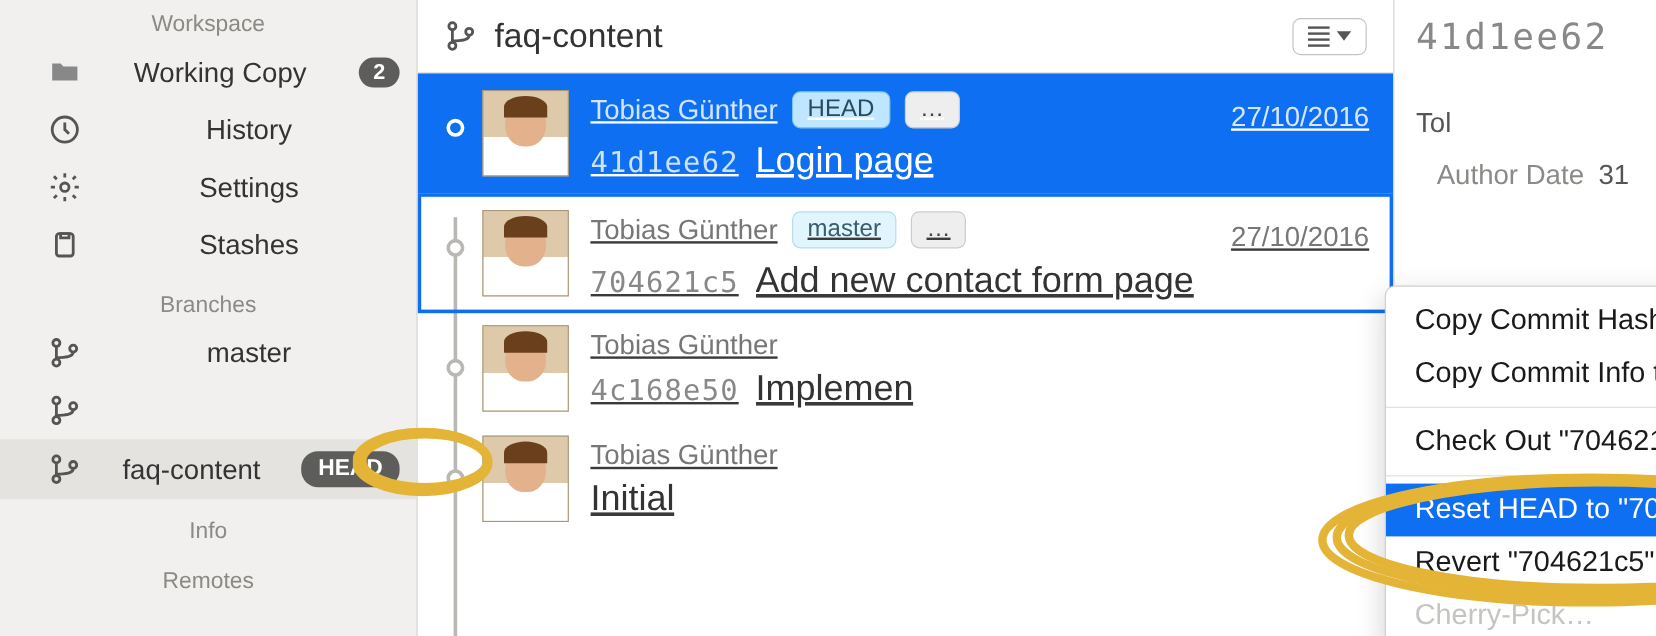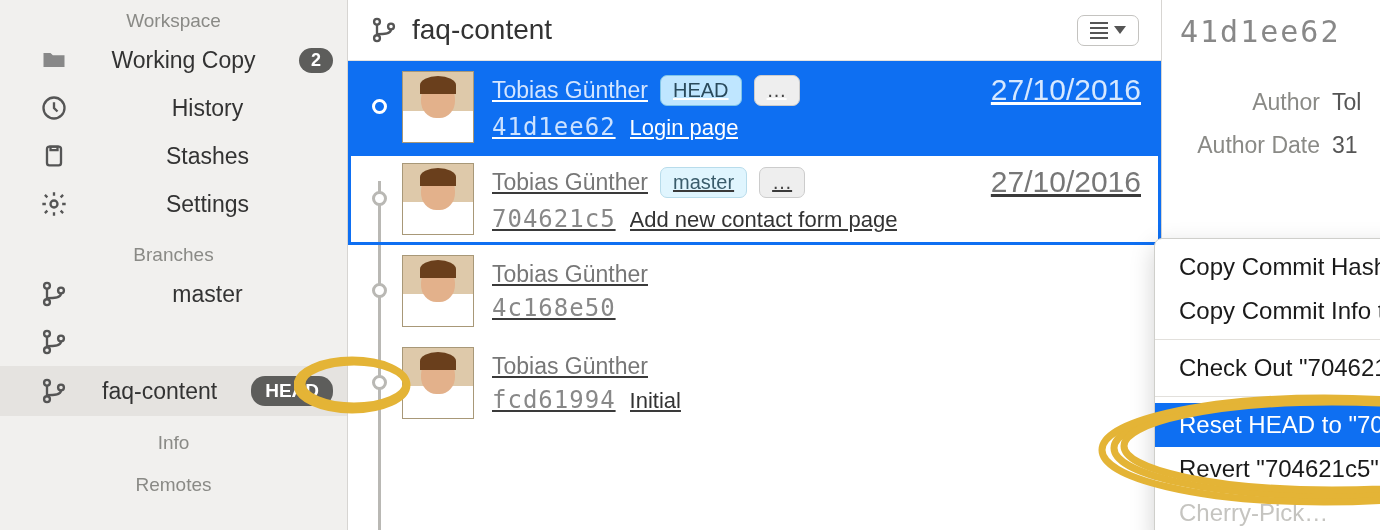--- a/index.html
+++ b/index.html
@@ -36,26 +36,26 @@
 .avatar-inner::before{content:"";position:absolute;top:8px;left:50%;transform:translateX(-50%);width:34px;height:38px;background:#e3b18b;border-radius:50% 50% 45% 45%;}
 .avatar-inner::after{content:"";position:absolute;top:4px;left:50%;transform:translateX(-50%);width:36px;height:18px;border-radius:50% 50% 0 0;background:#6a3f1c;}
 .commit-info{ flex:1; min-width:0; display:flex; flex-direction:column; gap:6px;text-decoration:underline; }
 .commit-top{ display:flex; align-items:center; gap:12px; }
 .author{ color:#777; font-size:23px; }
 .selected .author{ color:#d3e5ff; }
 .badge{ border-radius:7px; padding:3px 12px; font-size:20px; font-weight:500; border:1px solid; display:inline-flex; align-items:center; }
 .badge-head{ background:#bfe6ff; border-color:#7fc5e8; color:#2a4a5b;}
 .badge-more{ background:#eee; border-color:#ccc; color:#444;}
 .badge-master{ background:#e0f5fe; border-color:#b8dceb; color:#3a5c6b;}
-.date{ color:#777; margin-left:auto; white-space:nowrap; font-size:30px;}
+.date{ color:#777; margin-left:auto; white-space:nowrap; font-size:23px;margin-top:13px;}
 .selected .date{ color:#d6e8ff;}
 .commit-bot{ display:flex; align-items:baseline; gap:14px; white-space:nowrap; overflow:hidden;}
 .hash{ font-family:ui-monospace,Menlo,monospace; font-size:24px; letter-spacing:1px; color:#888;}
 .selected .hash{ color:#cce2ff;}
-.msg{ font-size:22px; color:#333; overflow:hidden; text-overflow:ellipsis;}
+.msg{ font-size:30px; color:#333; overflow:hidden; text-overflow:ellipsis;}
 .selected .msg{ color:#fff;}
 
 .graph-line{ position:absolute; left:30px; top:120px; bottom:0; width:3px; background:#b9b8b4; z-index:0;}
 .dot{ position:absolute; left:24px; width:15px; height:15px; background:#fff; border:3px solid #b9b8b4; border-radius:50%; z-index:2;}
 .commit-row.selected .dot{border-color:#fff;background:#0e6ff2;}
 
 
 .ctx { position:absolute; left:806px; top:238px; width:572px; background:#fff; border:1px solid #cfcfcb; border-radius:8px; box-shadow:0 8px 24px rgba(0,0,0,.18); padding:6px 0; font-size:24px; z-index:50;}
 .ctx-item{ padding:8px 24px; cursor:default; white-space:nowrap; color:#1a1a1a;}
 .ctx-item.highlight{ background:#0e6ff2; color:#fff;}
@@ -91,34 +91,34 @@
         <svg viewBox="0 0 24 24">
           <circle cx="12" cy="12" r="9"></circle>
           <path d="M12 7v5l3 3"></path>
         </svg>
       </span>
     <span class="label">History</span>
   </div>
   <div class="sb-item">
     <span class="icon">
         <svg viewBox="0 0 24 24">
+          <circle cx="12" cy="12" r="3"></circle>
+          <path d="M12 2v3M12 19v3M4.2 4.2l2.1 2.1M17.7 17.7l2.1 2.1M2 12h3M19 12h3M4.2 19.8l2.1-2.1M17.7 6.3l2.1-2.1"></path>
+        </svg>
+      </span>
+    <span class="label">Settings</span>
+  </div>
+  <div class="sb-item">
+    <span class="icon">
+        <svg viewBox="0 0 24 24">
           <rect x="6" y="4" width="12" height="16" rx="2"></rect>
           <path d="M9 4h6v3H9z"></path>
         </svg>
       </span>
     <span class="label">Stashes</span>
-  </div>
-  <div class="sb-item">
-    <span class="icon">
-        <svg viewBox="0 0 24 24">
-          <circle cx="12" cy="12" r="3"></circle>
-          <path d="M12 2v3M12 19v3M4.2 4.2l2.1 2.1M17.7 17.7l2.1 2.1M2 12h3M19 12h3M4.2 19.8l2.1-2.1M17.7 6.3l2.1-2.1"></path>
-        </svg>
-      </span>
-    <span class="label">Settings</span>
   </div>
 
   <div class="sb-section-label">Branches</div>
   <div class="sb-item">
     <span class="icon">
         <svg viewBox="0 0 24 24">
           <circle cx="6" cy="5" r="2.5"></circle>
           <circle cx="6" cy="19" r="2.5"></circle>
           <circle cx="18" cy="9" r="2.5"></circle>
           <path d="M6 7.5v9M18 11.5c0 4-7 4-12 4"></path>
@@ -227,35 +227,35 @@
       <span class="dot" style="top:38px;"></span>
       <div class="avatar">
           <div class="avatar-inner"></div>
         </div>
       <div class="commit-info">
         <div class="commit-top">
           <span class="author">Tobias Günther</span>
         </div>
         <div class="commit-bot">
           <span class="hash">4c168e50</span>
+          <span class="msg">Implemen</span>
         </div>
       </div>
     </div>
 
     <div class="commit-row">
       <span class="dot" style="top:38px;"></span>
       <div class="avatar">
           <div class="avatar-inner"></div>
         </div>
       <div class="commit-info">
         <div class="commit-top">
           <span class="author">Tobias Günther</span>
         </div>
         <div class="commit-bot">
-          <span class="hash">fcd61994</span>
           <span class="msg">Initial</span>
         </div>
       </div>
     </div>
   </div>
 
   <div class="ctx">
     <div class="ctx-item">Copy Commit Hash to Clipboard</div>
     <div class="ctx-item">Copy Commit Info to Clipboard</div>
     <div class="ctx-sep"></div>
@@ -271,21 +271,20 @@
       <ellipse cx="235" cy="60" rx="215" ry="48"></ellipse>
       <ellipse cx="230" cy="62" rx="222" ry="52"></ellipse>
       <ellipse cx="238" cy="58" rx="208" ry="44"></ellipse>
     </svg>
   </span>
 </div>
 
 <div class="detail">
   <div class="detail-hash">41d1ee62</div>
   <div class="detail-row">
-    <span class="detail-label">Author</span>
     <span>Tol</span>
   </div>
   <div class="detail-row">
     <span class="detail-label">Author Date</span>
     <span>31</span>
   </div>
   <div style="height:110px;"></div>
   <div class="detail-row">
     <span class="detail-label">Commit</span>
     <span>c</span>

